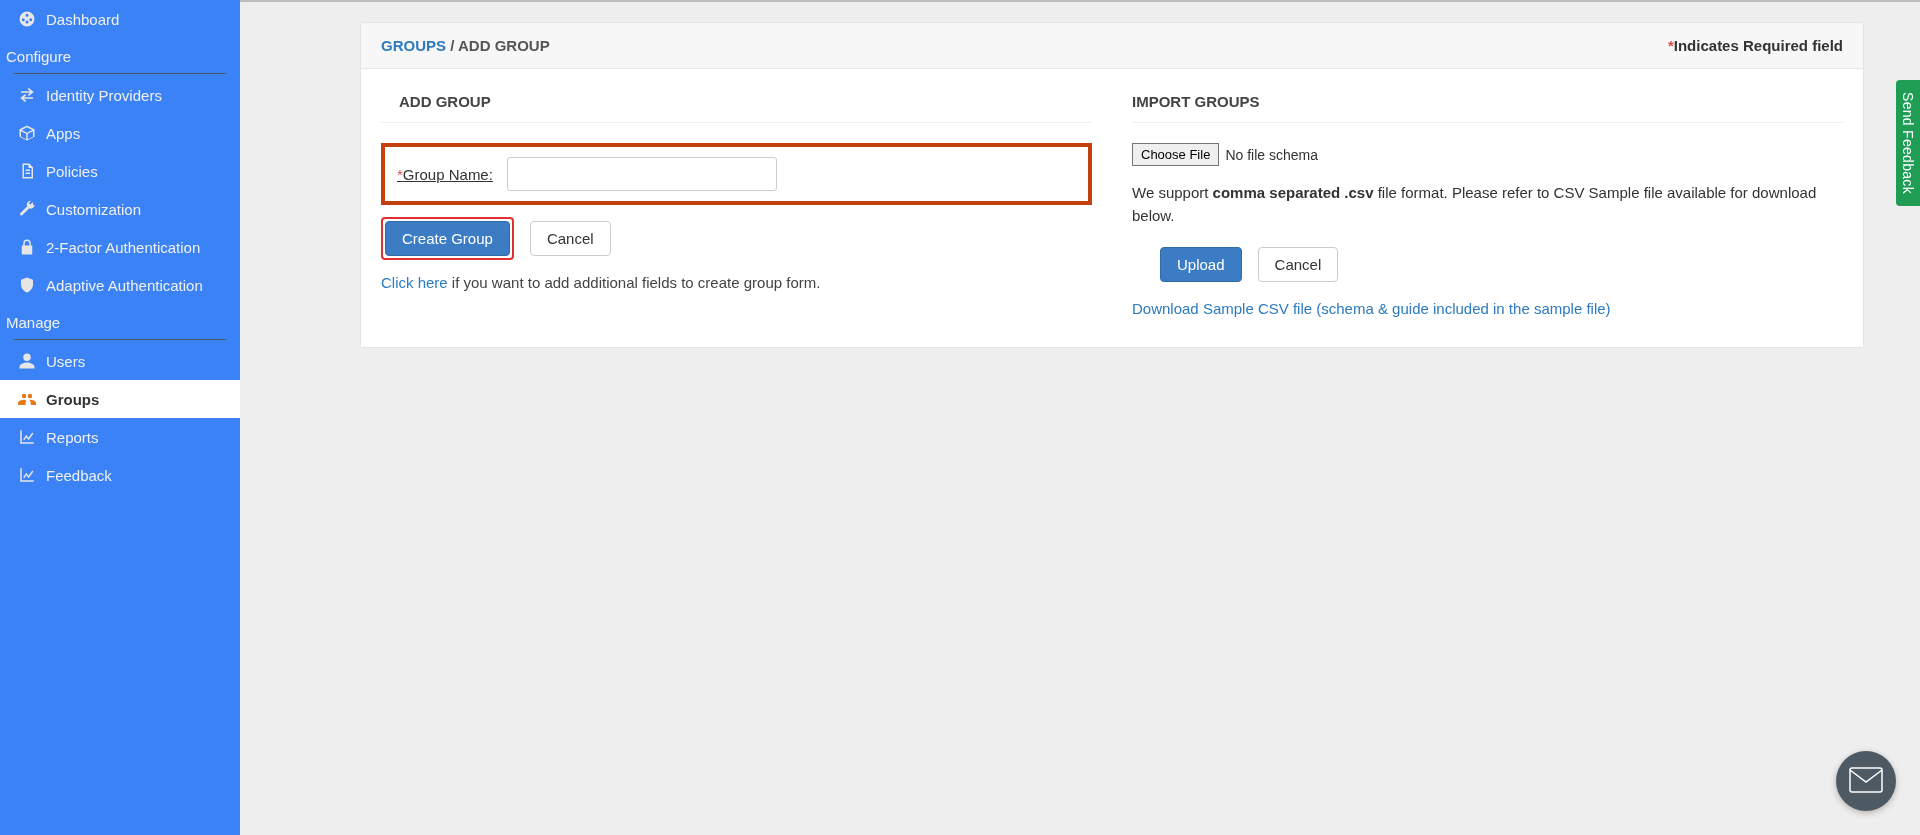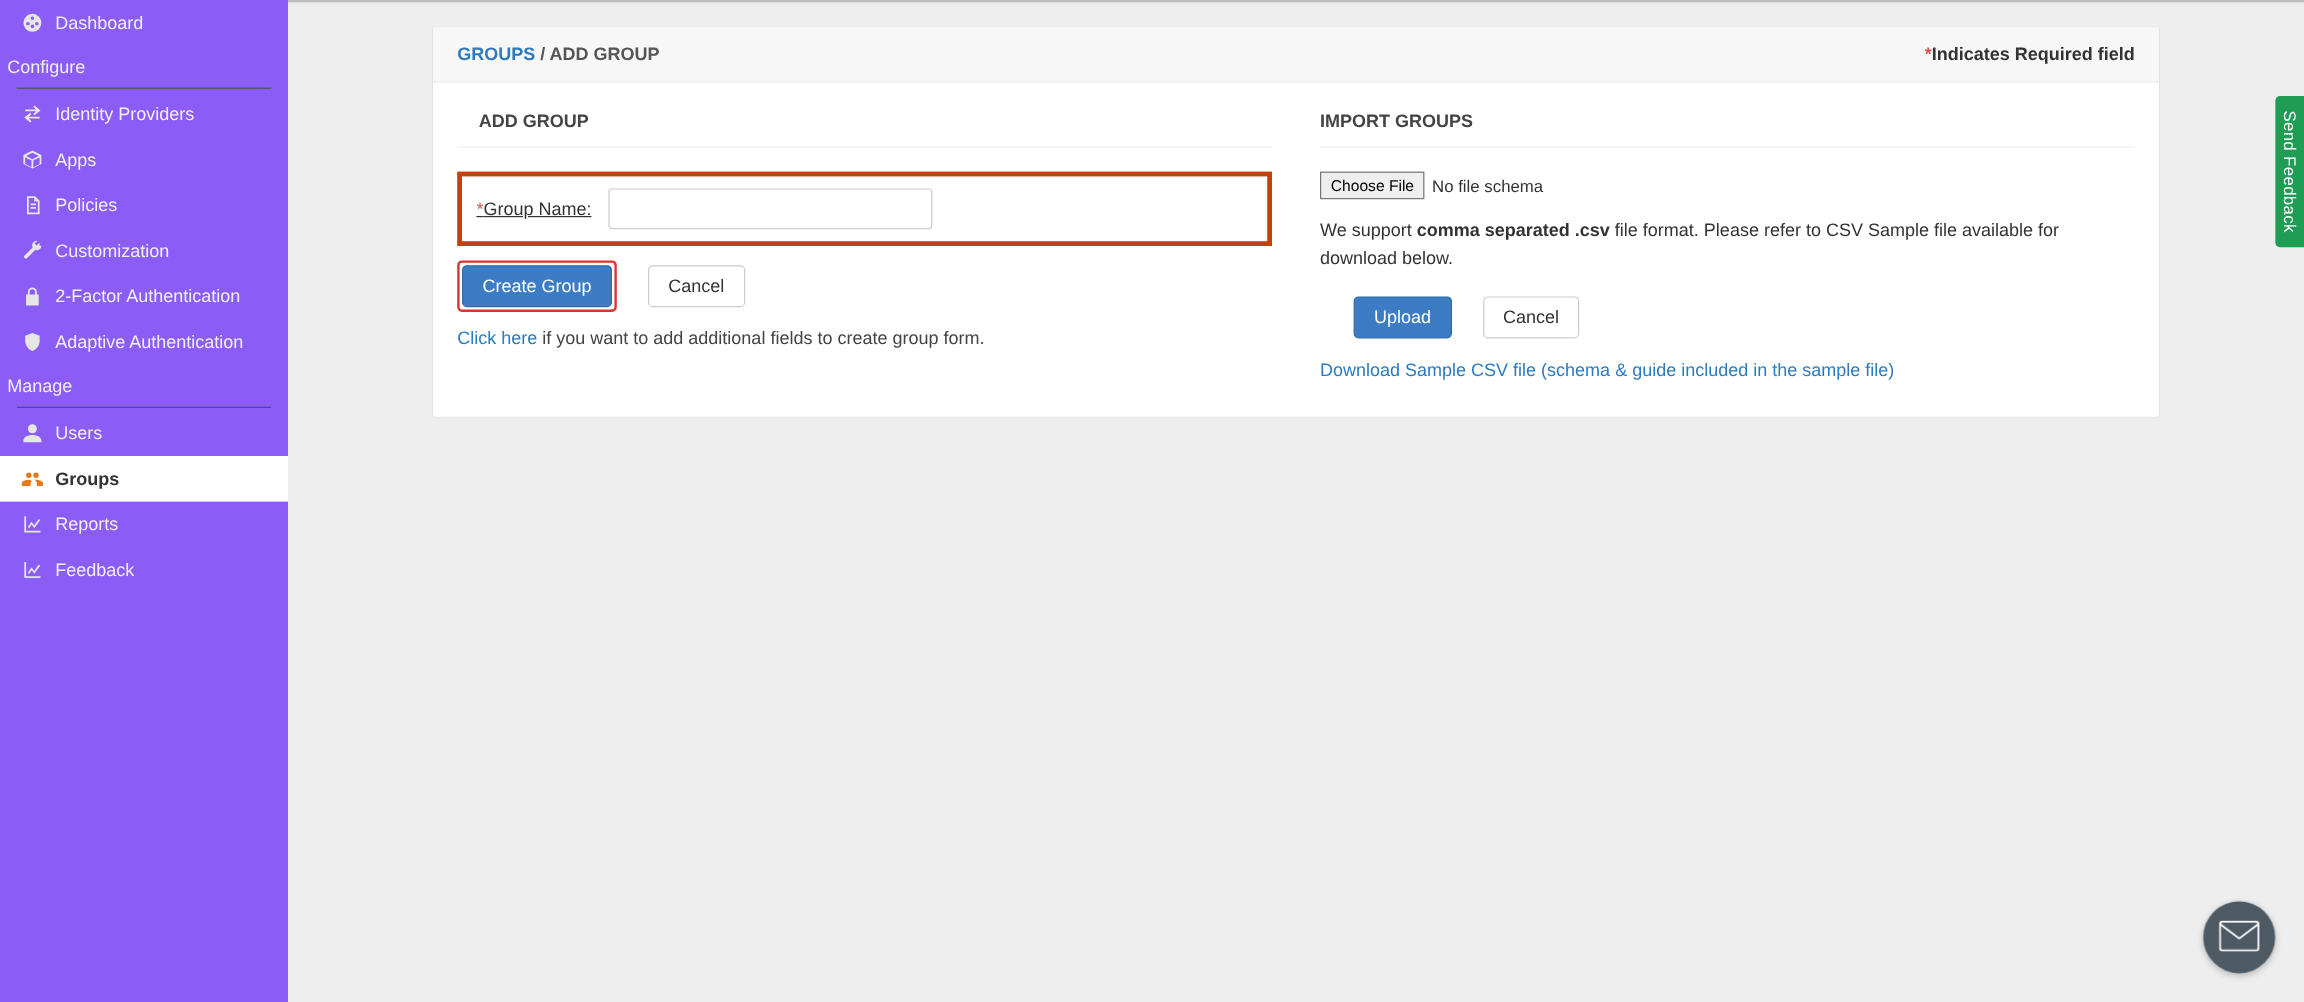--- a/index.html
+++ b/index.html
@@ -14,21 +14,21 @@
     position: relative;
   }
 
   
   .sidebar {
     position: absolute;
     left: 0;
     top: 0;
     width: 240px;
     height: 835px;
-    background: #8b5cf6;
+    background: #3b82f6;
     color: #fff;
   }
   .sidebar-item {
     display: flex;
     align-items: center;
     height: 38px;
     padding: 0 18px;
     cursor: pointer;
     font-size: 15px;
     color: #f0f0f0;
@@ -50,21 +50,21 @@
     margin: 2px 14px;
   }
 
   
   .main {
     position: absolute;
     left: 240px;
     top: 0;
     right: 0;
     bottom: 0;
-    padding: 20px 120px 20px 120px;
+    padding: 20px 56px 20px 120px;
     border-top: 2px solid #bdbdbd;
   }
 
   .panel {
     background: #fff;
     border: 1px solid #e3e3e3;
     border-radius: 3px;
   }
 
   .panel-header {
@@ -131,21 +131,21 @@
     background: #3b7cc4;
     border: 1px solid #2e6da4;
     color: #fff;
   }
   .btn-default {
     background: #fff;
     border: 1px solid #ccc;
     color: #333;
   }
 
-  .btn-row { margin-top: 12px; display: flex; align-items: center; gap: 26px; }
+  .btn-row { margin-top: 12px; display: flex; align-items: center; gap: 16px; }
   .highlight-red-btn { border: 2px solid #e03131; padding: 2px; display: inline-block; border-radius: 4px; }
 
   .link { color: #2c7bbf; text-decoration: none; cursor: pointer; }
   .hint { margin-top: 14px; font-size: 15px; color: #444; }
 
   
   .file-input-row { display: flex; align-items: center; gap: 6px; }
   .choose-file-btn {
     font-size: 13px;
     padding: 3px 8px;

